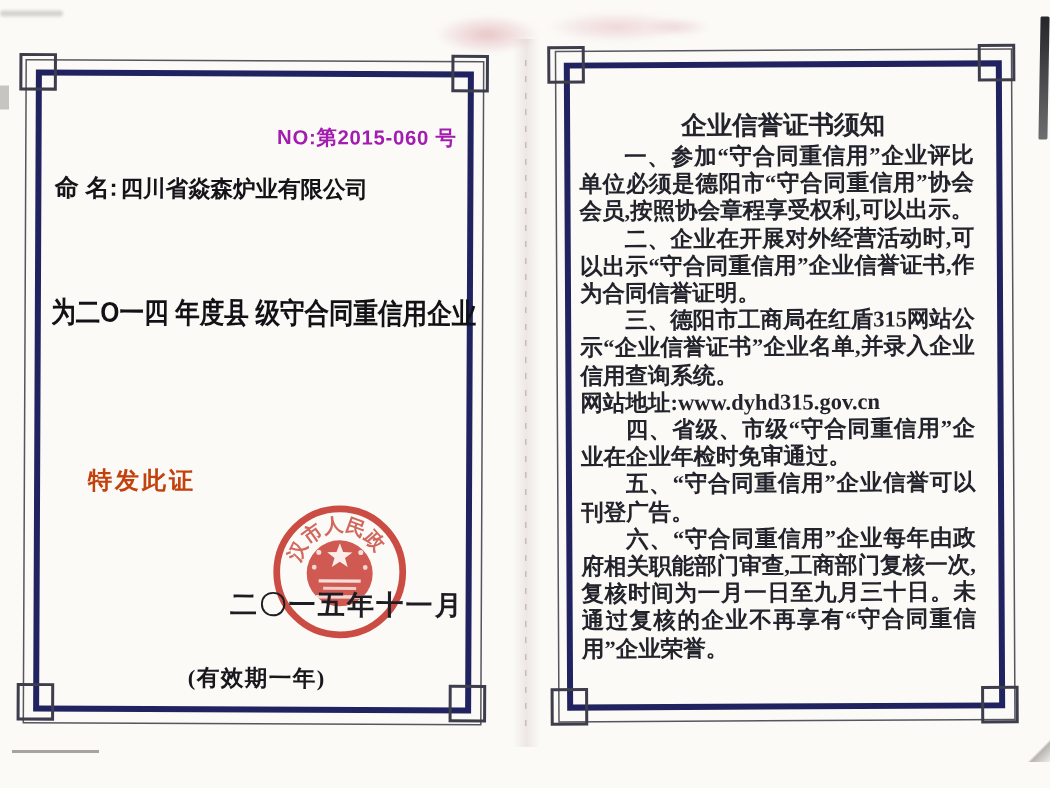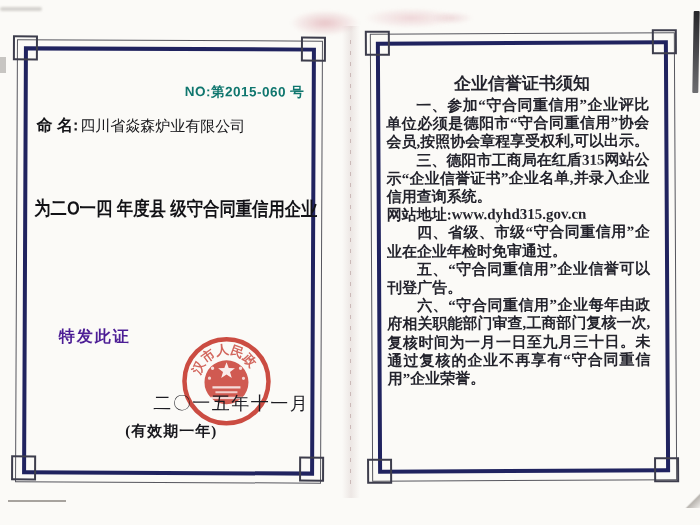--- a/index.html
+++ b/index.html
@@ -17,28 +17,28 @@
   .rect{position:absolute;box-sizing:border-box;background:transparent;}
   .rect.thin{border:1.5px solid var(--rule,#56565e);}
   .rect.thick{border:4.5px solid var(--navy,#20235f);}
   .left .thin{left:2px;top:4px;width:306px;height:443px;}
   .left .thick{left:9px;top:11px;width:292px;height:428px;}
   .right .thin{left:5px;top:3px;width:305px;height:448px;}
   .right .thick{left:11px;top:11px;width:292px;height:432px;}
   .csq{position:absolute;width:25px;height:25px;border:2px solid #3d3d4c;box-sizing:border-box;background:transparent;}
 
   
-  .serial{position:absolute;left:170px;top:47px;font-family:"Liberation Sans","DejaVu Sans",sans-serif;font-weight:bold;font-size:13.5px;letter-spacing:.5px;color:#0f766e;}
+  .serial{position:absolute;left:170px;top:47px;font-family:"Liberation Sans","DejaVu Sans",sans-serif;font-weight:bold;font-size:13.5px;letter-spacing:.5px;color:#a21caf;}
   .namerow{position:absolute;left:22px;top:80px;white-space:nowrap;color:#141418;}
   .nlabel{font-family:"Liberation Sans","DejaVu Sans",sans-serif;font-weight:bold;font-size:16px;}
-  .company{font-family:"Liberation Sans","DejaVu Sans",sans-serif;font-weight:normal;font-size:15px;margin-left:2px;}
+  .company{font-family:"Liberation Sans","DejaVu Sans",sans-serif;font-weight:bold;font-size:15px;margin-left:2px;}
   .award{position:absolute;left:20px;top:160px;font-family:"Liberation Sans","DejaVu Sans",sans-serif;font-weight:bold;font-size:19px;white-space:nowrap;transform:scaleX(.86);transform-origin:left center;color:#121216;}
-  .issue{position:absolute;left:45px;top:275px;font-weight:bold;font-size:16px;letter-spacing:2px;color:#4c1d95;margin-top:16px;}
-  .datetx{position:absolute;left:140px;top:355px;font-weight:normal;font-size:18px;letter-spacing:1.5px;color:#1c1c22;z-index:5;white-space:nowrap;}
-  .validity{position:absolute;left:112px;top:386px;font-weight:bold;font-size:15px;letter-spacing:1px;color:#17171c;}
+  .issue{position:absolute;left:45px;top:275px;font-weight:bold;font-size:16px;letter-spacing:2px;color:#c2410c;}
+  .datetx{position:absolute;left:140px;top:355px;font-weight:bold;font-size:18px;letter-spacing:1.5px;color:#1c1c22;z-index:5;white-space:nowrap;}
+  .validity{position:absolute;left:112px;top:407px;font-weight:bold;font-size:15px;letter-spacing:1px;color:#17171c;}
 
   
   .seal{position:absolute;left:166px;top:298px;width:94px;height:94px;opacity:.88;z-index:4;}
   .seal svg{position:absolute;left:0;top:0;}
   .arc{position:absolute;left:0;top:0;width:100%;height:100%;}
   .arc span{
     position:absolute;left:50%;top:50%;width:18px;height:18px;margin:-9px 0 0 -9px;
     display:flex;align-items:center;justify-content:center;
     font-weight:bold;font-size:13px;color:var(--red,#c5352a);opacity:.85;
   }
@@ -126,20 +126,21 @@
     <div class="rect thin"></div>
     <div class="rect thick"></div>
     <div class="csq" style="left:0;top:0;"></div>
     <div class="csq" style="left:287px;top:0;"></div>
     <div class="csq" style="left:0;top:428px;"></div>
     <div class="csq" style="left:287px;top:428px;"></div>
 
     <h2 class="ntitle">企业信誉证书须知</h2>
     <div class="nbody">
         <p class="npara">一、参加“守合同重信用”企业评比单位必须是德阳市“守合同重信用”协会会员,按照协会章程享受权利,可以出示。</p>
+        <p class="npara">二、企业在开展对外经营活动时,可以出示“守合同重信用”企业信誉证书,作为合同信誉证明。</p>
         <p class="npara">三、德阳市工商局在红盾315网站公示“企业信誉证书”企业名单,并录入企业信用查询系统。</p>
         <p class="npara noind">网站地址:www.dyhd315.gov.cn</p>
         <p class="npara">四、省级、市级“守合同重信用”企业在企业年检时免审通过。</p>
         <p class="npara">五、“守合同重信用”企业信誉可以刊登广告。</p>
         <p class="npara">六、“守合同重信用”企业每年由政府相关职能部门审查,工商部门复核一次,复核时间为一月一日至九月三十日。未通过复核的企业不再享有“守合同重信用”企业荣誉。</p>
       </div>
   </section>
 
 </div>
 

